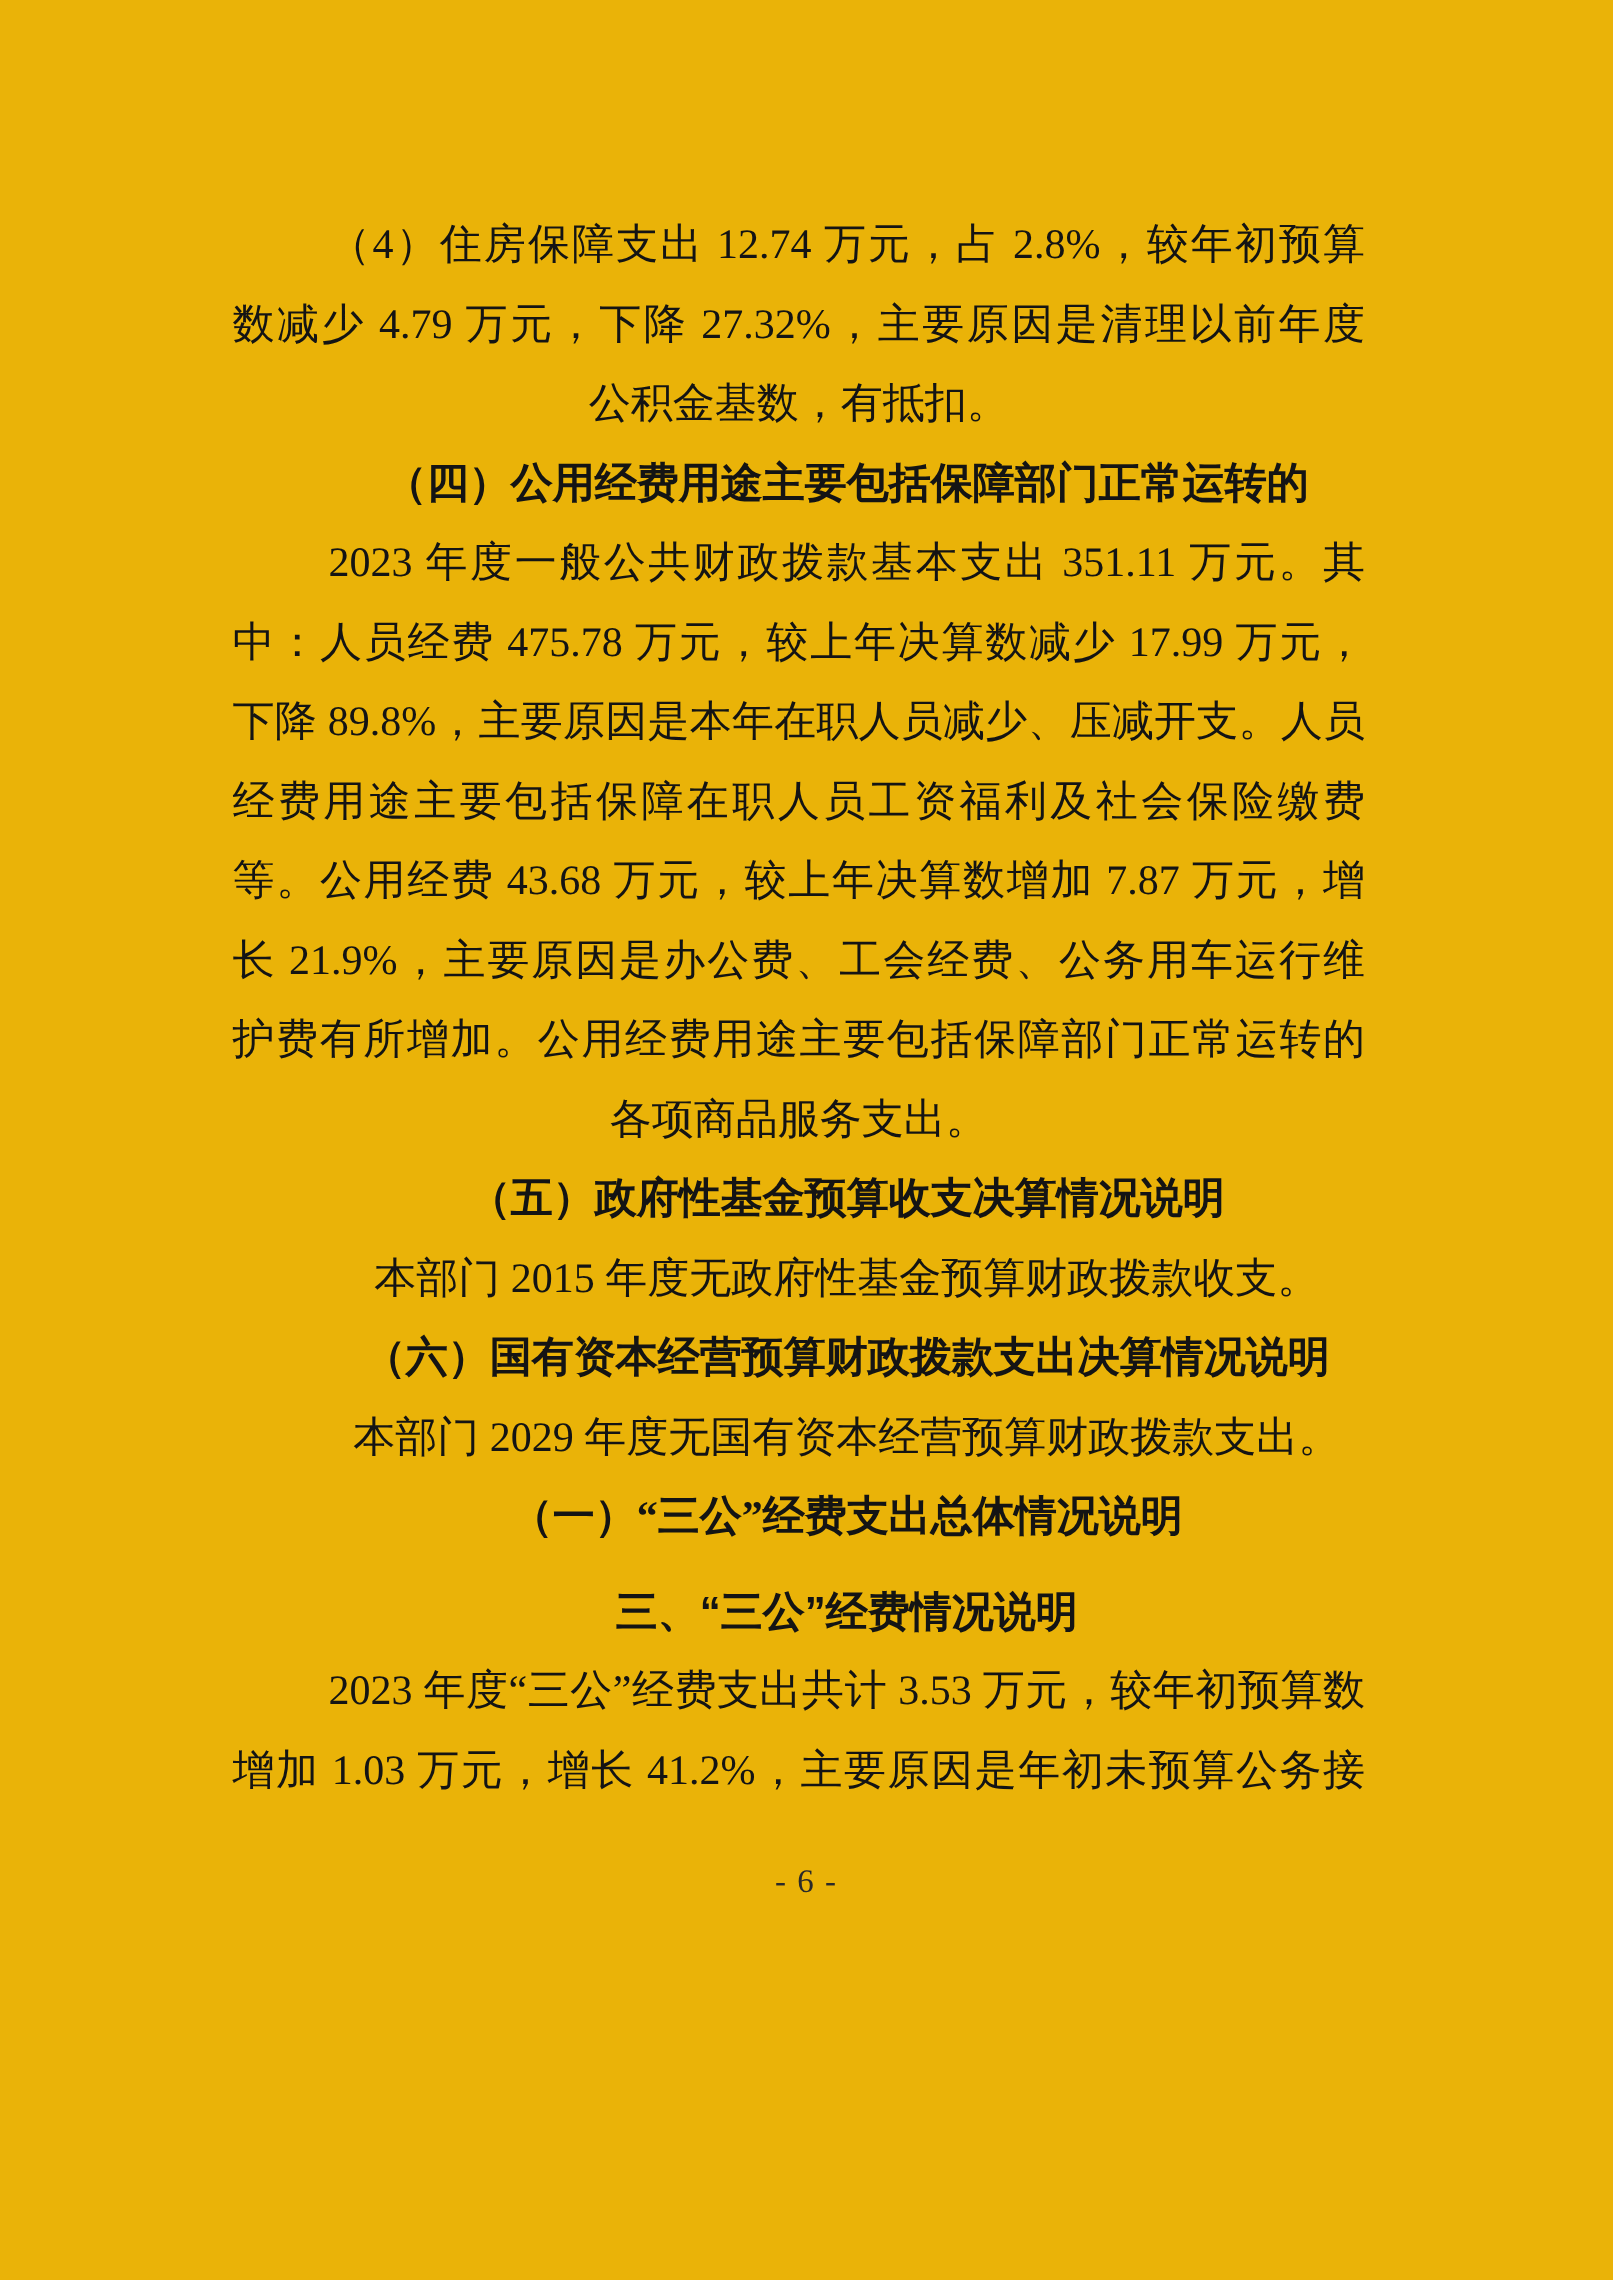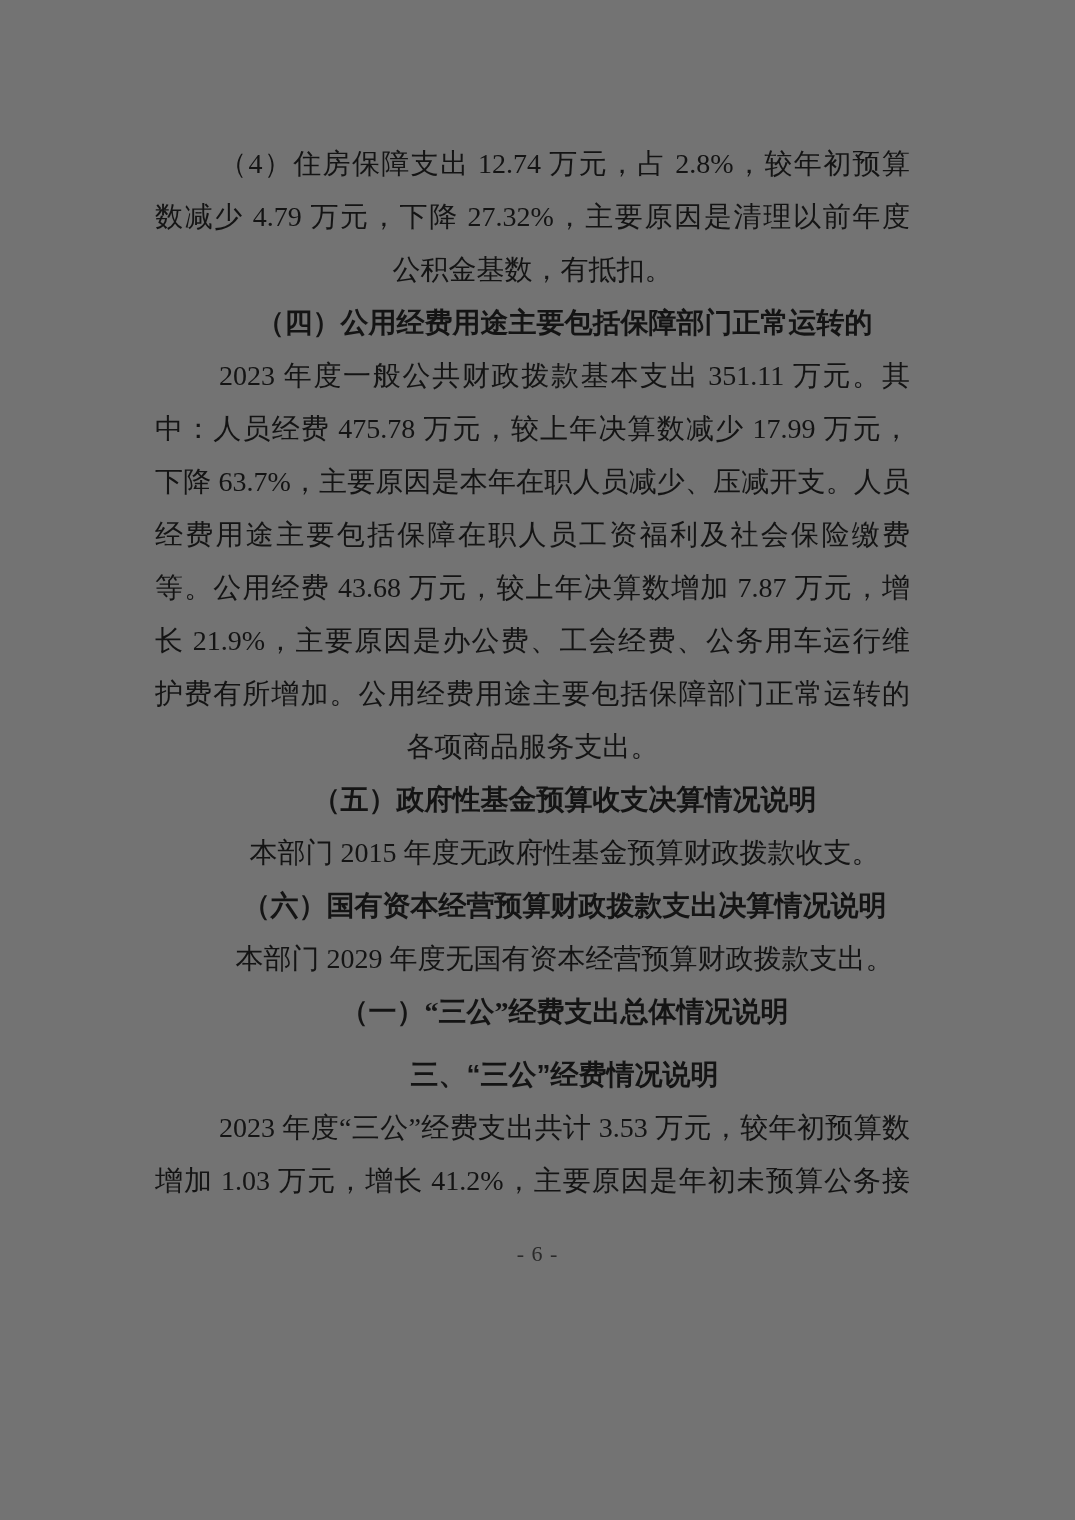--- a/index.html
+++ b/index.html
@@ -2,21 +2,21 @@
 <html><head>
 <meta charset="utf-8">
 <style>
   html,body{margin:0;padding:0;}
   body{
     width:1075px;height:1520px;
     background:#ffffff;
     font-family:"Liberation Serif","DejaVu Serif",serif;
     color:#141414;
   }
-  .page{position:relative;width:1075px;height:1520px;overflow:hidden;background:#737373;}
+  .page{position:relative;width:1075px;height:1520px;overflow:hidden;background:#eab308;}
   .content{
     padding:137px 165px 0 155px;
     font-size:28px;
     line-height:53px;
   }
   .para{margin:0;}
   .line{display:block;text-align:center;}
   
   .line.fill{text-align:justify;text-align-last:justify;}
   .para .line.first{text-indent:64px;}
@@ -39,21 +39,21 @@
         <div class="line first fill">（4）住房保障支出 12.74 万元，占 2.8%，较年初预算</div>
         <div class="line fill">数减少 4.79 万元，下降 27.32%，主要原因是清理以前年度</div>
         <div class="line">公积金基数，有抵扣。</div>
       </div>
       <div class="para h-kai">
         <div class="line first">（四）公用经费用途主要包括保障部门正常运转的</div>
       </div>
       <div class="para para-body">
         <div class="line first fill">2023 年度一般公共财政拨款基本支出 351.11 万元。其</div>
         <div class="line fill">中：人员经费 475.78 万元，较上年决算数减少 17.99 万元，</div>
-        <div class="line fill">下降 63.7%，主要原因是本年在职人员减少、压减开支。人员</div>
+        <div class="line fill">下降 89.8%，主要原因是本年在职人员减少、压减开支。人员</div>
         <div class="line fill">经费用途主要包括保障在职人员工资福利及社会保险缴费</div>
         <div class="line fill">等。公用经费 43.68 万元，较上年决算数增加 7.87 万元，增</div>
         <div class="line fill">长 21.9%，主要原因是办公费、工会经费、公务用车运行维</div>
         <div class="line fill">护费有所增加。公用经费用途主要包括保障部门正常运转的</div>
         <div class="line">各项商品服务支出。</div>
       </div>
       <div class="para h-kai">
         <div class="line first">（五）政府性基金预算收支决算情况说明</div>
       </div>
       <div class="para para-body">

